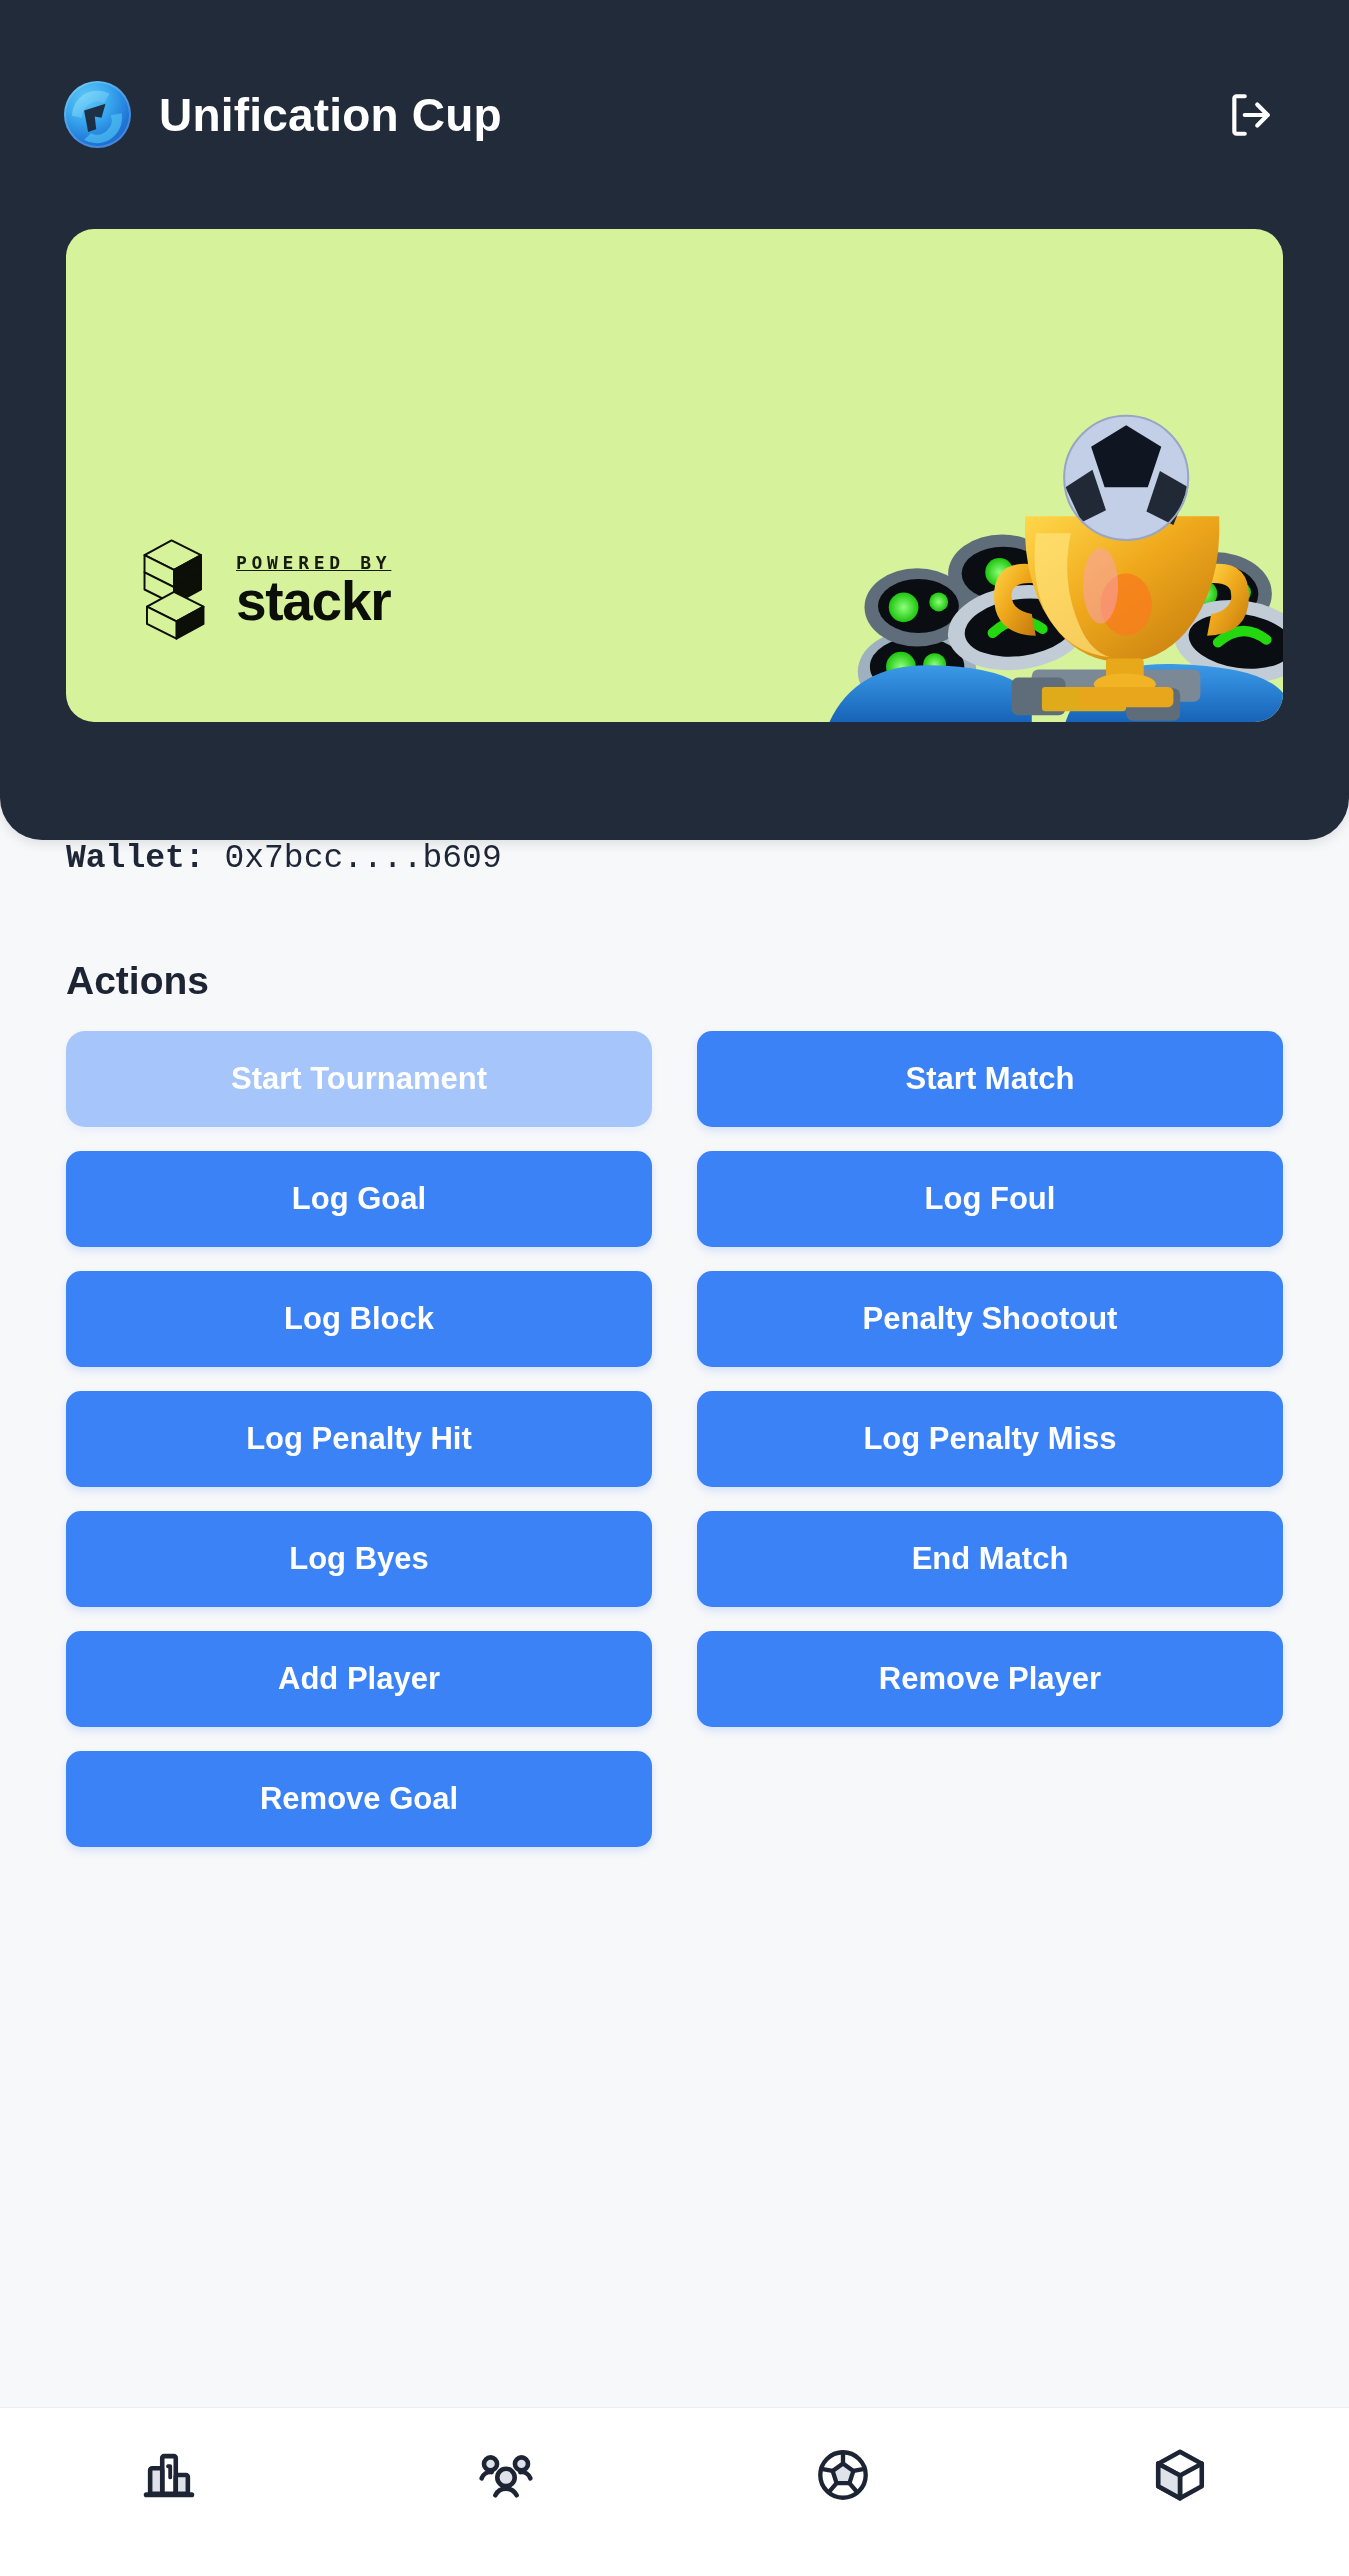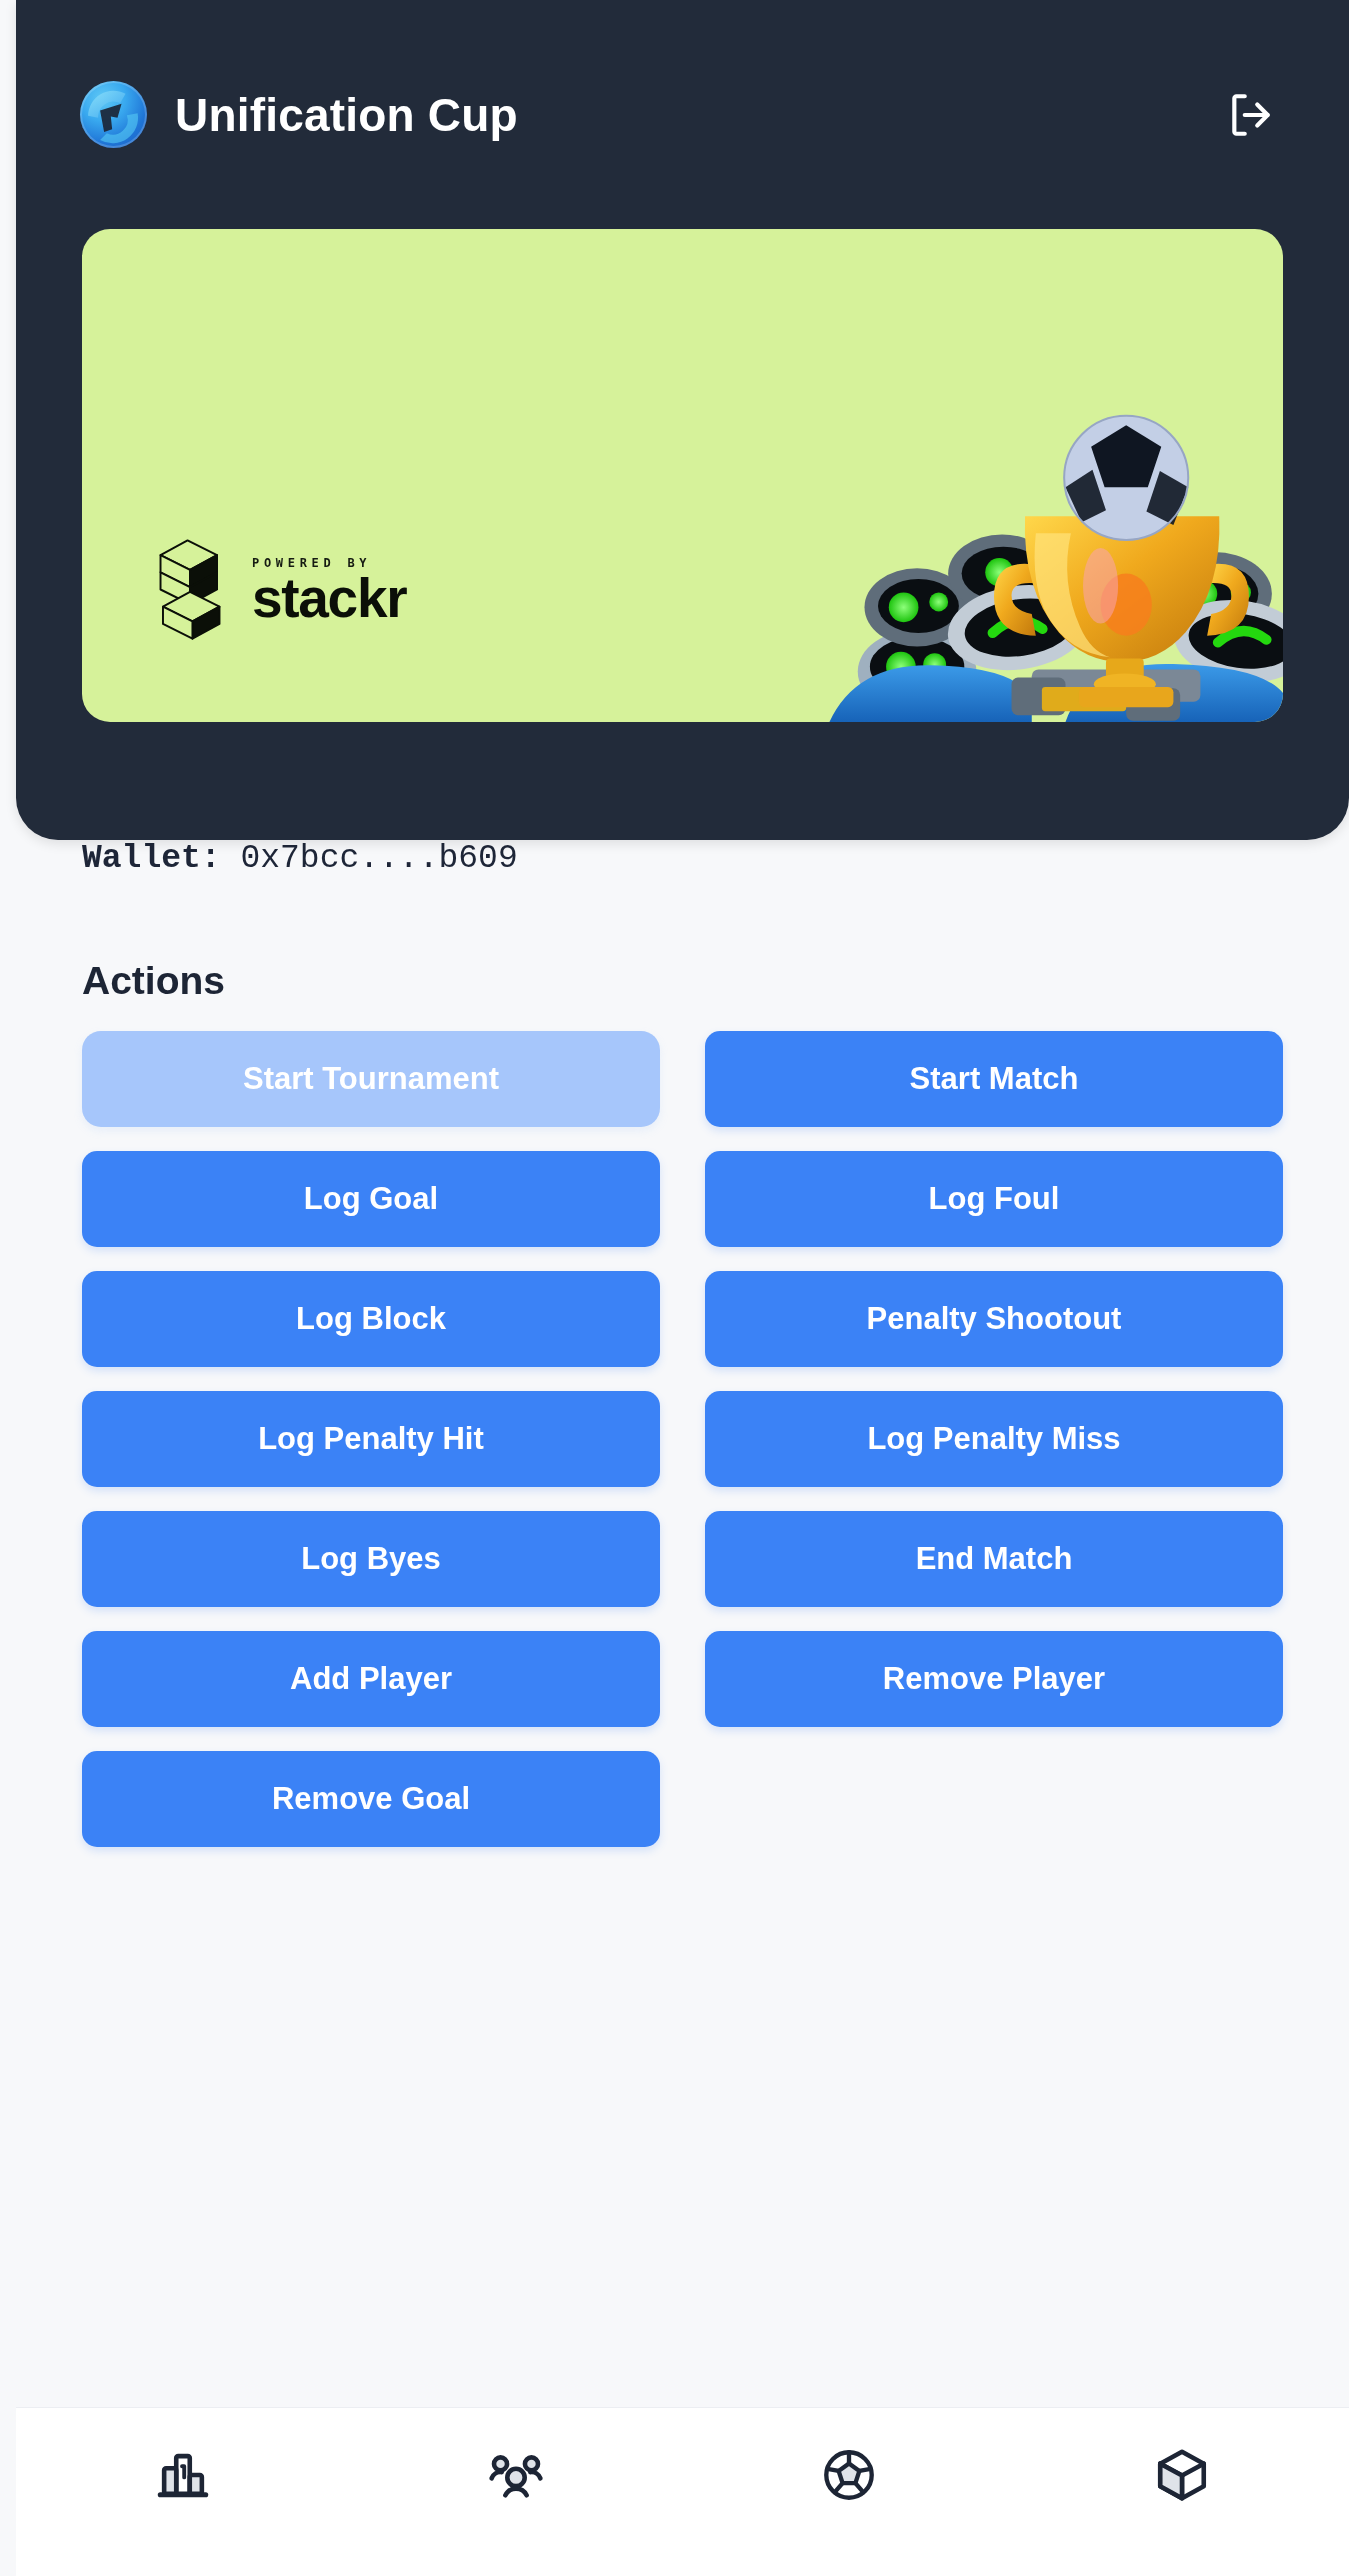--- a/index.html
+++ b/index.html
@@ -12,21 +12,20 @@
     overflow: hidden;
   }
 
   #app {
     position: relative;
     width: 1349px;
     height: 2576px;
     background: #f7f8fa;
     display: flex;
     flex-direction: column;
-    padding-left: 16px;
   }
 
   
   .header-card {
     background: #222b3a;
     border-bottom-left-radius: 42px;
     border-bottom-right-radius: 42px;
     padding: 0 0 40px 0;
     height: 840px;
     flex: 0 0 auto;
@@ -117,25 +116,26 @@
   .stackr-mark { flex: 0 0 auto; }
 
   .stackr-textcol {
     display: flex;
     flex-direction: column;
     justify-content: center;
     gap: 2.7px;
   }
 
   .powered-by {
-    font-size: 12px;
+    font-size: 18px;
     font-weight: bold;
     letter-spacing: 4.7px;
     color: #161c12;
     font-family: "DejaVu Sans Mono", monospace;
+    text-decoration: underline;
   }
 
   .stackr-word {
     font-size: 55px;
     font-weight: bold;
     color: #0b0f08;
     letter-spacing: -1.3px;
     line-height: 0.92;
   }
 

